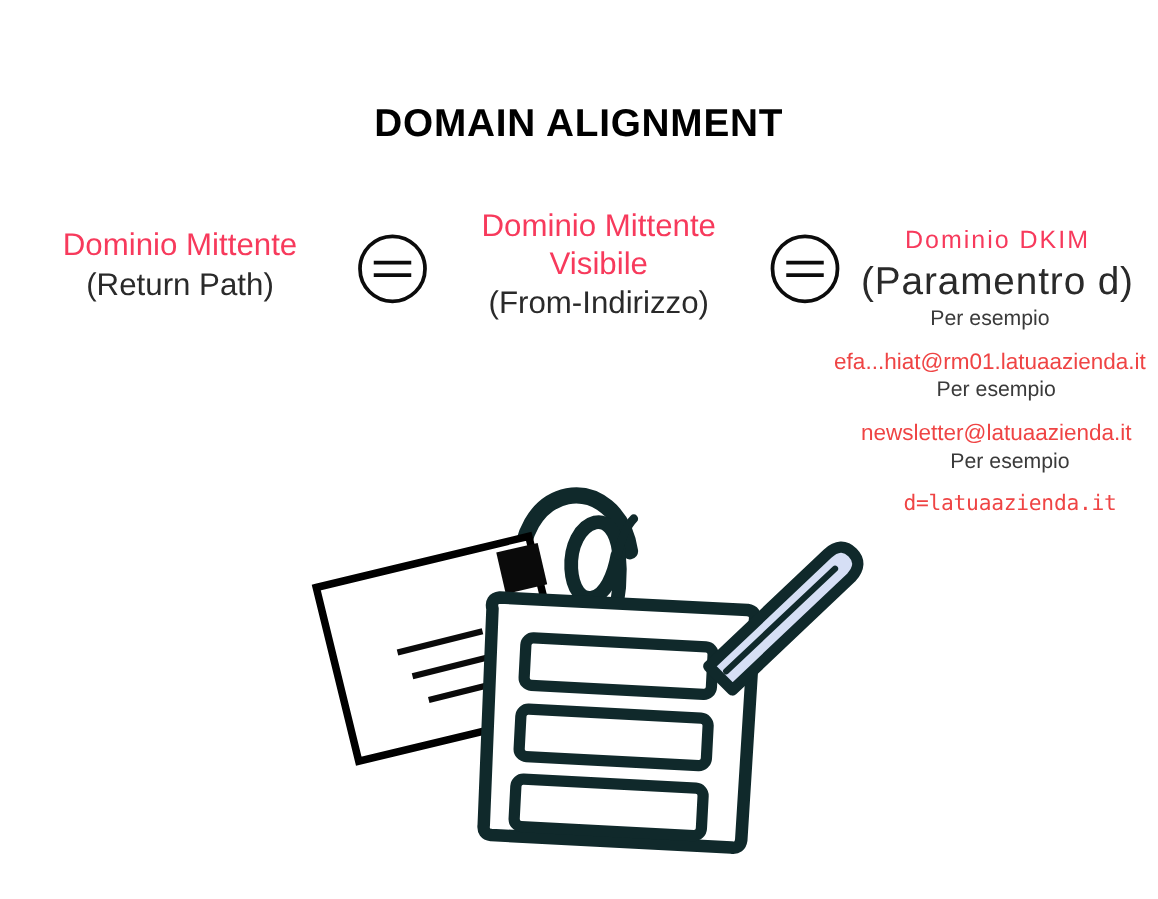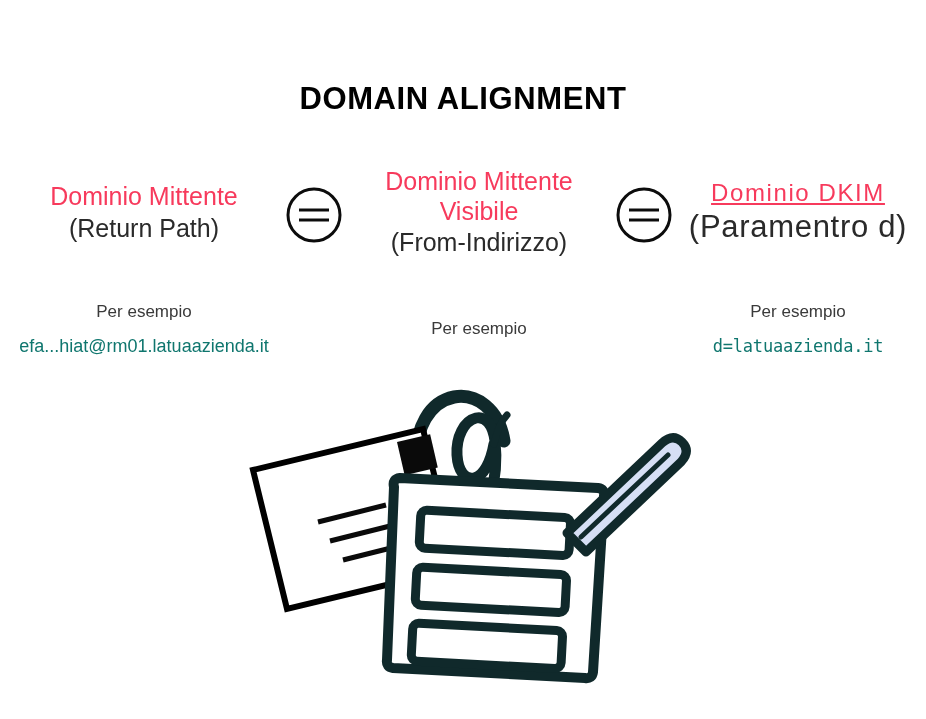--- a/index.html
+++ b/index.html
@@ -53,22 +53,21 @@
   .col-3 { width: 236px; }
 
   .heading-pink {
     color: #f73a5c;
     font-size: 25px;
     font-weight: normal;
     display: block;
   }
   .heading-pink.spaced {
     letter-spacing: 1.6px;
-    font-size: 24px;
-    text-decoration: underline;
+    font-size: 20px;
   }
   .heading-sub {
     color: #2a2a2a;
     font-size: 25px;
     font-weight: normal;
     display: block;
     margin-top: 2px;
   }
   .heading-sub.spaced {
     letter-spacing: 0.7px;
@@ -86,39 +85,39 @@
   .eq-icon { display: block; }
 
   
   .examples {
     position: absolute;
     top: 292px;
     left: 0;
     width: 926px;
     height: 74px;
     display: flex;
-    flex-direction: row;
-    align-items: center;
+    flex-direction: column;
+    align-items: flex-end;
     justify-content: center;
   }
   .ex-col { text-align: center; }
   .ex-1 { width: 268px; }
   .ex-gap { width: 72px; }
   .ex-2 { width: 258px; }
   .ex-3 { width: 236px; }
 
   .ex-label {
     display: block;
     color: #3a3a3a;
     font-size: 17px;
     line-height: 22px;
   }
   .ex-value {
     display: block;
-    color: #0f766e;
+    color: #ef4444;
     font-size: 18px;
     line-height: 24px;
     margin-top: 11px;
     white-space: nowrap;
   }
   .ex-value.mono {
     font-family: "DejaVu Sans Mono", monospace;
     font-size: 17px;
     letter-spacing: -0.2px;
   }
@@ -177,20 +176,21 @@
 
   <div class="ex-col ex-1">
     <span class="ex-label">Per esempio</span>
     <span class="ex-value">efa...hiat@rm01.latuaazienda.it</span>
   </div>
 
   <div class="ex-gap"></div>
 
   <div class="ex-col ex-2">
     <span class="ex-label">Per esempio</span>
+    <span class="ex-value">newsletter@latuaazienda.it</span>
   </div>
 
   <div class="ex-gap"></div>
 
   <div class="ex-col ex-3">
     <span class="ex-label">Per esempio</span>
     <span class="ex-value mono">d=latuaazienda.it</span>
   </div>
 
 </div>

